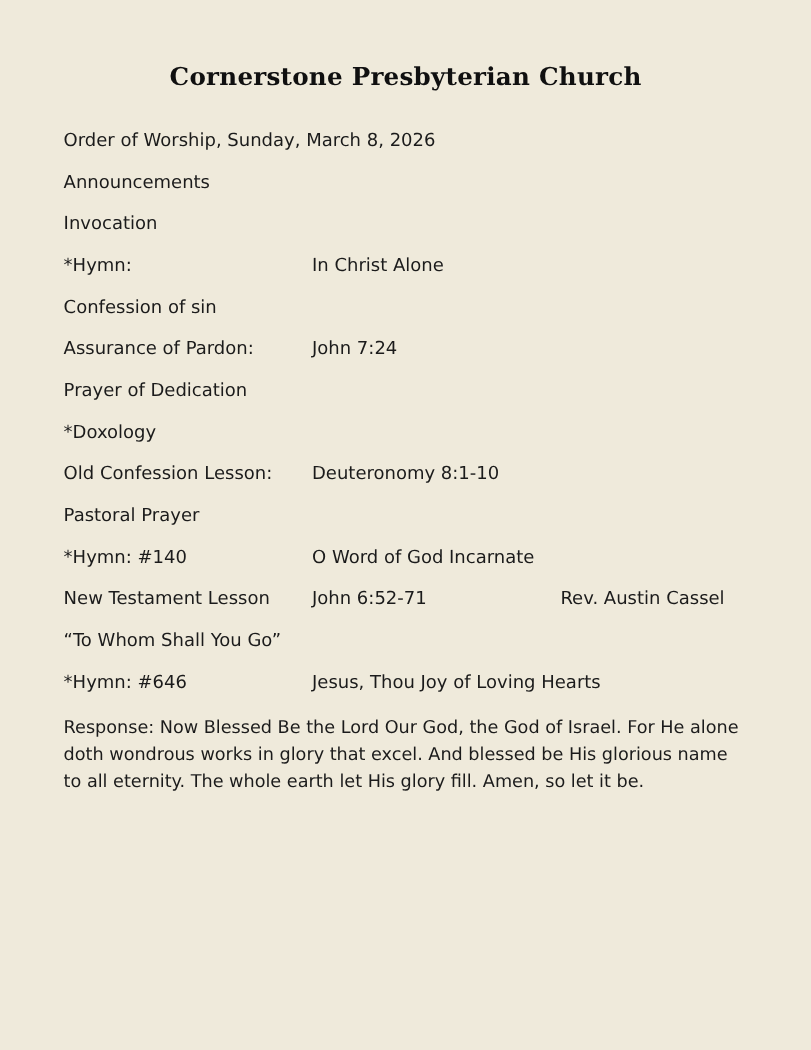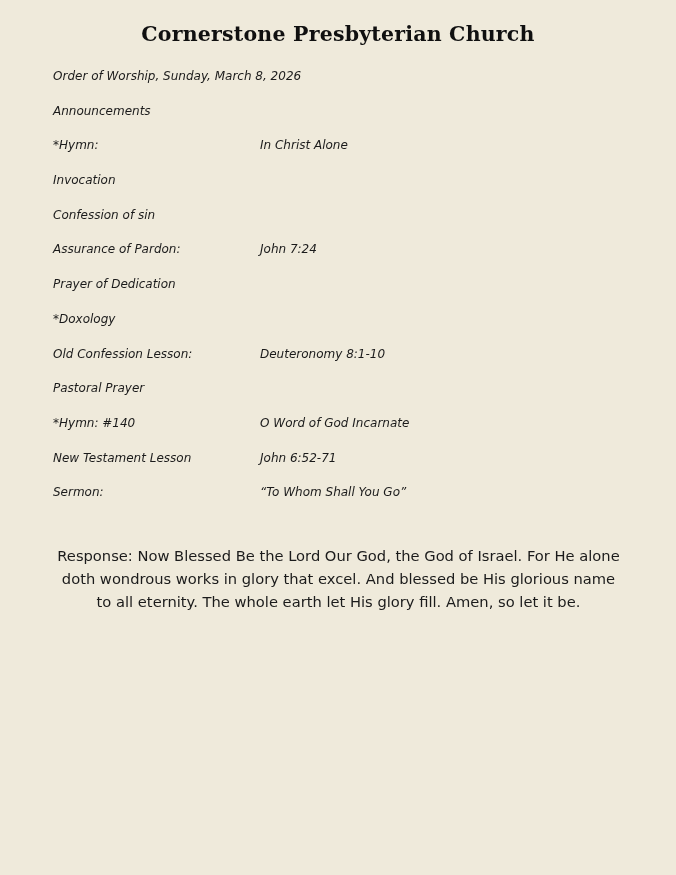--- a/index.html
+++ b/index.html
@@ -22,33 +22,33 @@
     padding: 0;
   }
   .title {
     text-align: center;
     font-family: "DejaVu Serif", serif;
     font-weight: bold;
     font-size: 20.5px;
     letter-spacing: 0.2px;
     padding-top: 22px;
     color: #101010;
+    margin-top: 30px;
   }
   .order-list {
     margin-top: 24px;
     padding-left: 53px;
     padding-right: 40px;
   }
   .row {
     display: flex;
-    align-items: flex-start;
-    font-size: 12px;
+    align-items: center;
+    font-size: 15px;
     line-height: 1.0;
     height: 34.7px;
-    font-style: italic;
   }
   .col-item {
     width: 207px;
     flex: 0 0 207px;
     white-space: nowrap;
   }
   .col-ref {
     width: 207px;
     flex: 0 0 207px;
     white-space: nowrap;
@@ -57,24 +57,24 @@
     flex: 1 1 auto;
     white-space: nowrap;
   }
   .row.full .col-item {
     width: auto;
     flex: 0 0 auto;
   }
   .response {
     padding-left: 53px;
     padding-right: 52px;
-    margin-top: 24px;
+    margin-top: 10px;
     font-size: 14.7px;
     line-height: 1.55;
-    text-align: center;
+    text-align: left;
   }
 </style>
 </head>
 <body>
 
 <div class="page">
 
   <div class="title">Cornerstone Presbyterian Church</div>
 
   <div class="order-list">
@@ -86,28 +86,28 @@
     </div>
 
     <div class="row">
       <span class="col-item">Announcements</span>
       <span class="col-ref"></span>
       <span class="col-extra"></span>
     </div>
 
 
     <div class="row">
-      <span class="col-item">*Hymn:</span>
-      <span class="col-ref">In Christ Alone</span>
+      <span class="col-item">Invocation</span>
+      <span class="col-ref"></span>
       <span class="col-extra"></span>
     </div>
 
     <div class="row">
-      <span class="col-item">Invocation</span>
-      <span class="col-ref"></span>
+      <span class="col-item">*Hymn:</span>
+      <span class="col-ref">In Christ Alone</span>
       <span class="col-extra"></span>
     </div>
 
     <div class="row">
       <span class="col-item">Confession of sin</span>
       <span class="col-ref"></span>
       <span class="col-extra"></span>
     </div>
 
     <div class="row">
@@ -142,27 +142,32 @@
 
     <div class="row">
       <span class="col-item">*Hymn: #140</span>
       <span class="col-ref">O Word of God Incarnate</span>
       <span class="col-extra"></span>
     </div>
 
     <div class="row">
       <span class="col-item">New Testament Lesson</span>
       <span class="col-ref">John 6:52-71</span>
+      <span class="col-extra">Rev. Austin Cassel</span>
     </div>
 
     <div class="row">
-      <span class="col-item">Sermon:</span>
       <span class="col-ref">“To Whom Shall You Go”</span>
       <span class="col-extra"></span>
     </div>
 
+    <div class="row">
+      <span class="col-item">*Hymn: #646</span>
+      <span class="col-ref">Jesus, Thou Joy of Loving Hearts</span>
+      <span class="col-extra"></span>
+    </div>
 
 
   </div>
 
   <div class="response">Response:  Now Blessed Be the Lord Our God, the God of Israel.  For He alone doth wondrous works in glory that excel.  And blessed be His glorious name to all eternity.  The whole earth let His glory fill.  Amen, so let it be.</div>
 
 </div>
 
 </body></html>

